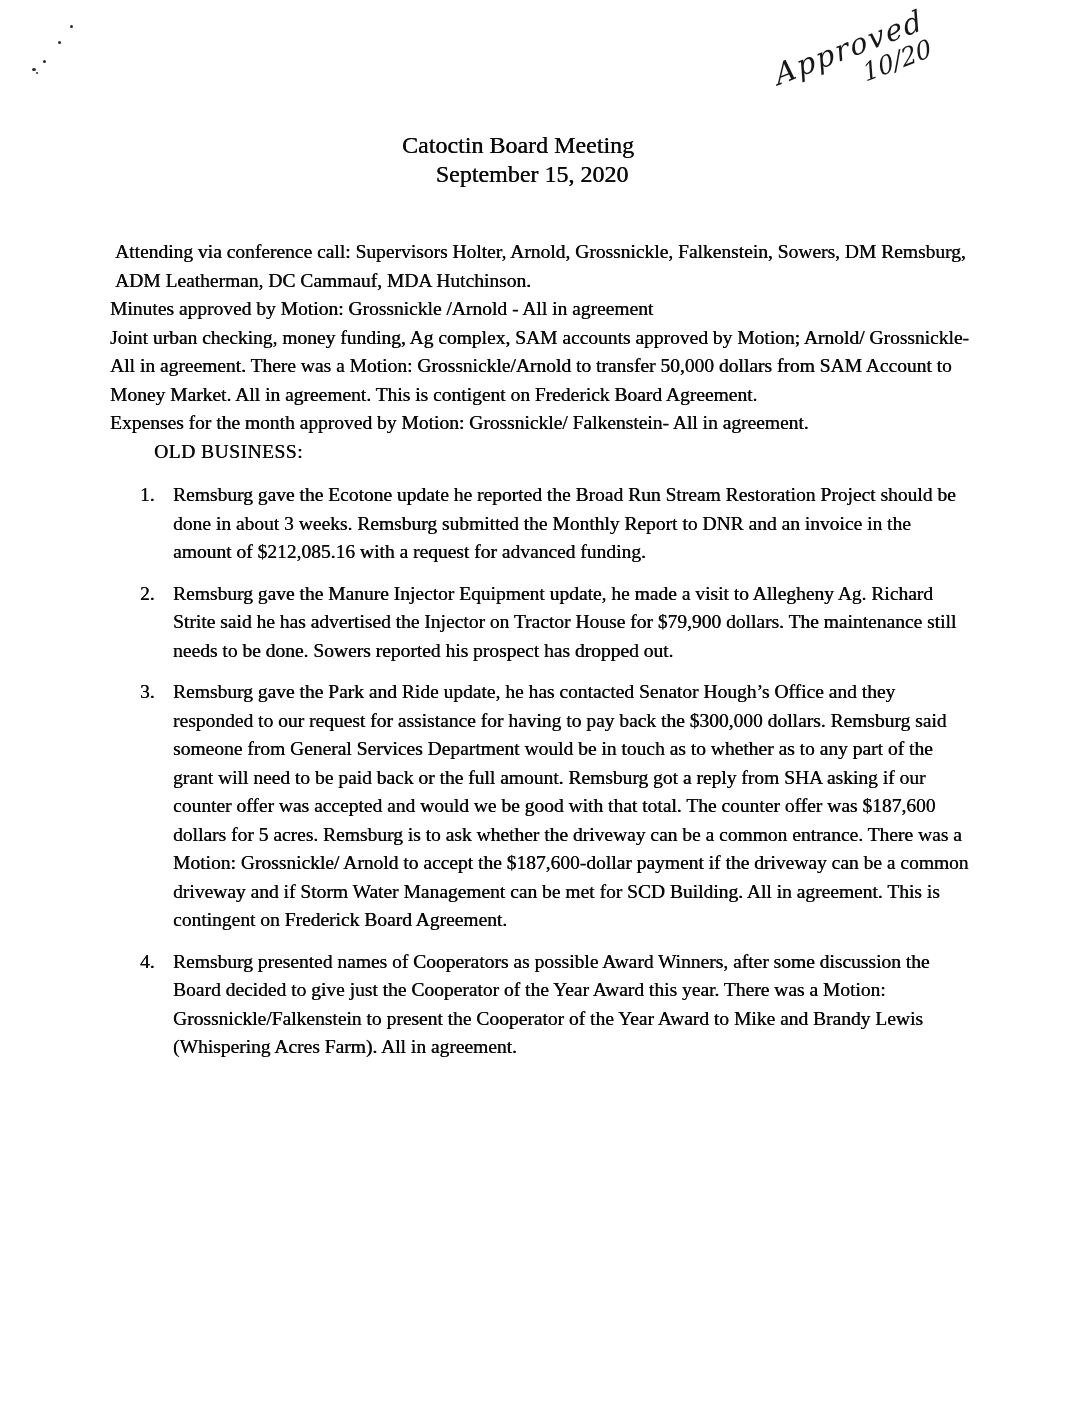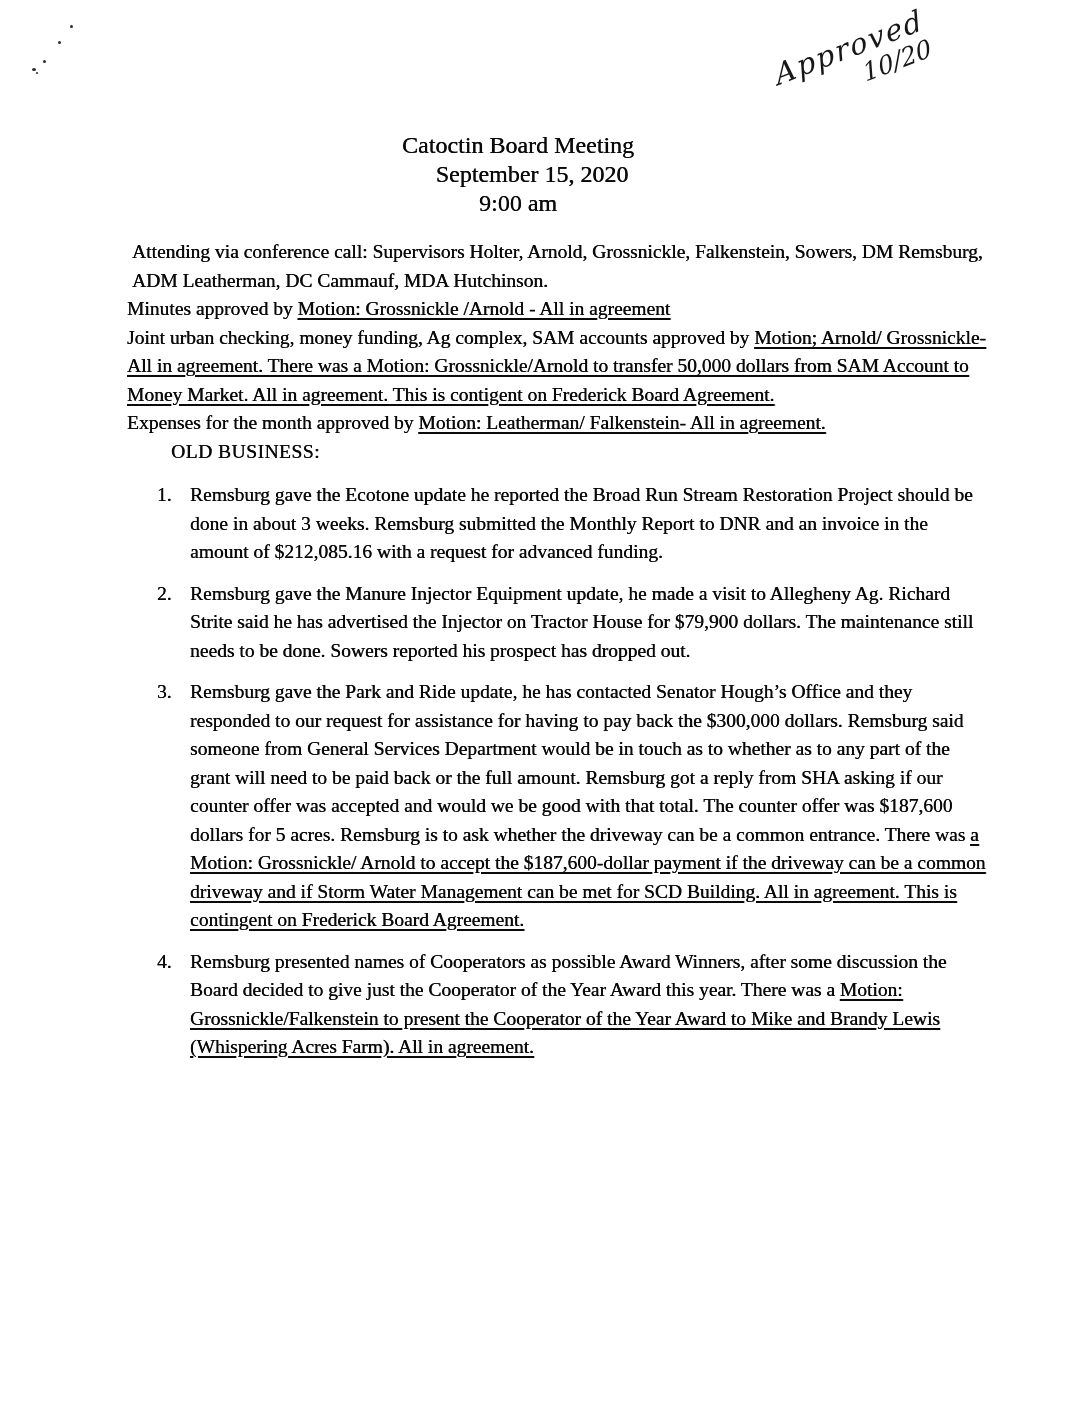--- a/index.html
+++ b/index.html
@@ -47,35 +47,34 @@
     text-align: center;
     font-size: 24px;
     line-height: 29px;
     text-shadow: 0.35px 0 0 currentColor;
     margin-left: 13px;
   }
   .title-block .date-line { padding-left: 28px; }
   
   .content {
     position: absolute;
-    left: 127px;
+    left: 110px;
     top: 238px;
     width: 862px;
     font-size: 19.5px;
     line-height: 28.5px;
     text-shadow: 0.35px 0 0 currentColor;
   }
   .content p { margin: 0; }
   .p-attending { margin-bottom: 20px; padding-left: 5px; }
   .p-minutes   { margin-bottom: 18px; }
   .p-treasurer { margin-bottom: 20px; }
   .p-accounts  { margin-bottom: 15px; }
   .p-expenses  { margin-bottom: 35px; }
   .u {
-    text-decoration: underline;
     text-decoration-thickness: 2px;
     text-underline-offset: 3px;
   }
   .ob-heading {
     font-size: 19.5px;
     font-weight: normal;
     letter-spacing: 0.5px;
     margin-bottom: 15px;
     text-shadow: 0.4px 0 0 currentColor;
     margin-left: 44px;
@@ -104,33 +103,32 @@
   <span class="speck" style="left:36px;top:72px;width:2px;height:2px;"></span>
 
   <div class="approval">
     <div class="word">Approved</div>
     <div class="date">10/20</div>
   </div>
 
   <div class="title-block">
     <div>Catoctin Board Meeting</div>
     <div class="date-line">September 15, 2020</div>
-    <div>9:00 am</div>
   </div>
 
   <div class="content">
 
     <p class="p-attending">Attending via conference call: Supervisors Holter, Arnold, Grossnickle, Falkenstein, Sowers, DM Remsburg, ADM Leatherman, DC Cammauf, MDA Hutchinson.</p>
 
     <p class="p-minutes"><span>Minutes approved by </span><span class="u">Motion:  Grossnickle /Arnold - All in agreement</span></p>
 
 
     <p class="p-accounts"><span>Joint urban checking, money funding, Ag complex, SAM accounts approved by </span><span class="u">Motion;  Arnold/ Grossnickle- All in agreement. There was a Motion: Grossnickle/Arnold to transfer 50,000 dollars from SAM Account to Money Market.  All in agreement.  This is contigent on Frederick Board Agreement.</span></p>
 
-    <p class="p-expenses"><span>Expenses for the month approved by </span><span class="u">Motion: Leatherman/ Falkenstein- All in agreement.</span><br></p>
+    <p class="p-expenses"><span>Expenses for the month approved by </span><span class="u">Motion: Grossnickle/ Falkenstein- All in agreement.</span><br></p>
 
     <h2 class="ob-heading">OLD BUSINESS:</h2>
 
     <ol class="ob-list">
 
       <li>
         <span class="li-num">1.</span>
         <span>Remsburg gave the Ecotone update he reported the Broad Run Stream Restoration Project should be done in about 3 weeks.  Remsburg submitted the Monthly Report to DNR and an invoice in the amount of $212,085.16 with a request for advanced funding.</span>
       </li>
 

